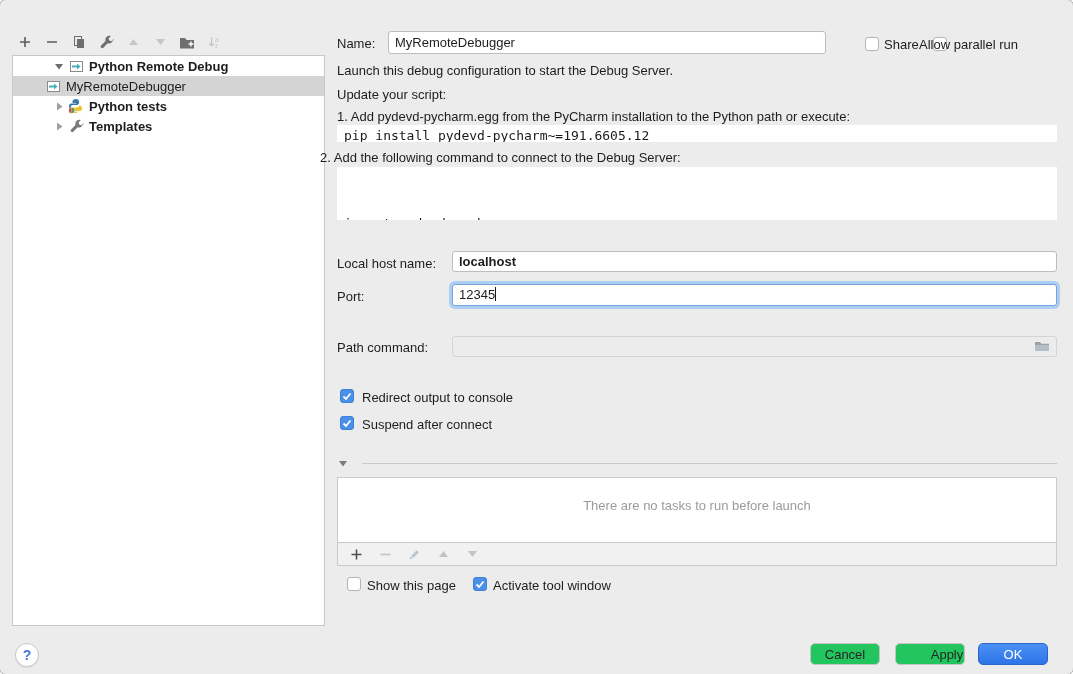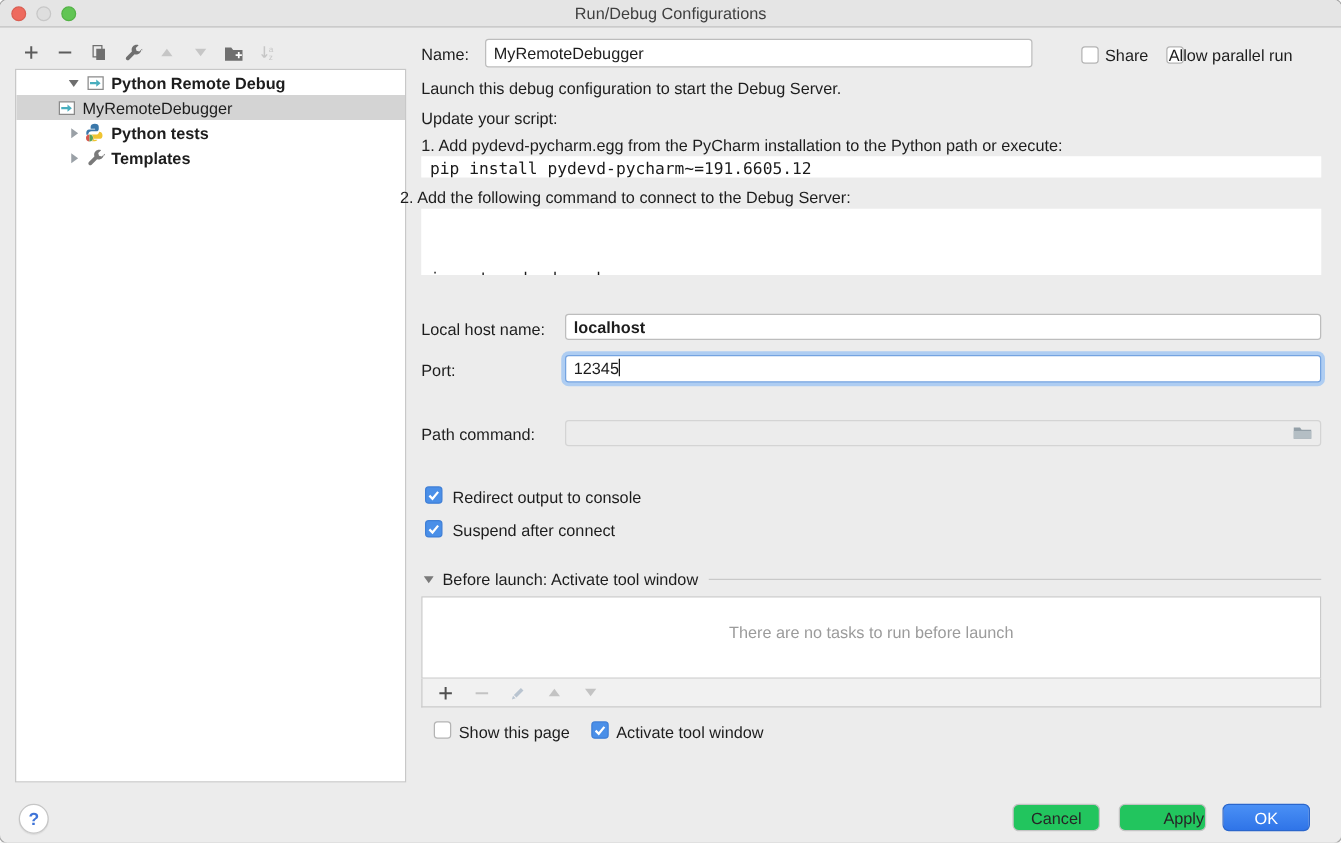--- a/index.html
+++ b/index.html
@@ -65,28 +65,20 @@
               background:#fff; border:1px solid #c6c6c6; box-shadow:0 1px 1px rgba(0,0,0,.08);
               display:flex; align-items:center; justify-content:center; color:#3f74d8;
               font-weight:bold; font-size:14px; }
   .lab { white-space:nowrap; }
 </style>
 </head>
 <body>
 
 <div class="window">
 
-  <div class="titlebar">
-    <div class="lights">
-      <span class="light red"></span>
-      <span class="light gray"></span>
-      <span class="light green"></span>
-    </div>
-    <span class="title">Run/Debug Configurations</span>
-  </div>
 
   <div class="side-toolbar">
     <span class="tbtn">
       <svg width="14" height="14">
           <path d="M7 2v10M2 7h10" stroke="#5c5c5c" stroke-width="1.6" fill="none"></path>
         </svg>
       </span>
     <span class="tbtn">
       <svg width="14" height="14">
           <path d="M2 7h10" stroke="#5c5c5c" stroke-width="1.6" fill="none"></path>
@@ -184,21 +176,21 @@
         </span>
       <span class="lbl b">Templates</span>
     </div>
   </div>
 
   <span class="abs lab" style="left:337px; top:36px;">Name:</span>
   <input class="abs field" style="left: 388px; top: 31px; width: 438px; height: 23px;" value="MyRemoteDebugger">
   <span class="abs cb" style="left:865px; top:37px;"></span>
   <span class="abs lab" style="left:884px; top:37px;">Share</span>
   <span class="abs cb" style="left:933px; top:37px;"></span>
-  <span class="abs lab" style="left:919px; top:37px;margin-left:16px;">Allow parallel run</span>
+  <span class="abs lab" style="left:919px; top:37px;">Allow parallel run</span>
 
   <span class="abs lab" style="left:337px; top:63px;">Launch this debug configuration to start the Debug Server.</span>
   <span class="abs lab" style="left:337px; top:87px;">Update your script:</span>
   <span class="abs lab" style="left:337px; top:109px;">1. Add pydevd-pycharm.egg from the PyCharm installation to the Python path or execute:</span>
   <div class="abs codeblock" style="left:337px; top:125px; width:720px; height:17px; line-height:21px; padding-left:7px;">pip install pydevd-pycharm~=191.6605.12</div>
   <span class="abs lab" style="left:320px; top:150px;">2. Add the following command to connect to the Debug Server:</span>
   <div class="abs codeblock" style="left:337px; top:167px; width:720px; height:53px; line-height:21px; padding:4px 0 0 7px;">
     <div>import pydevd_pycharm</div>
     
   </div>
@@ -233,21 +225,20 @@
       </svg>
     </span>
   <span class="abs lab" style="left:362px; top:417px;">Suspend after connect</span>
 
   <div class="abs before-header" style="left:339px; top:455px; width:718px; height:16px;">
     <span style="display:flex; margin-right:7px;">
       <svg width="8" height="7">
           <path d="M0 1h8L4 6.5z" fill="#7a7a7a"></path>
         </svg>
       </span>
-    <span class="lab">Before launch: Activate tool window</span>
     <span class="hline"></span>
   </div>
 
   <div class="abs empty-box" style="left:337px; top:477px; width:720px; height:66px; padding-bottom:10px;">
     <span>There are no tasks to run before launch</span>
   </div>
   <div class="abs tasks-toolbar" style="left:337px; top:543px; width:720px; height:23px;">
     <span class="tbtn">
       <svg width="13" height="13">
           <path d="M6.5 1.5v10M1.5 6.5h10" stroke="#4f4f4f" stroke-width="1.6" fill="none"></path>

